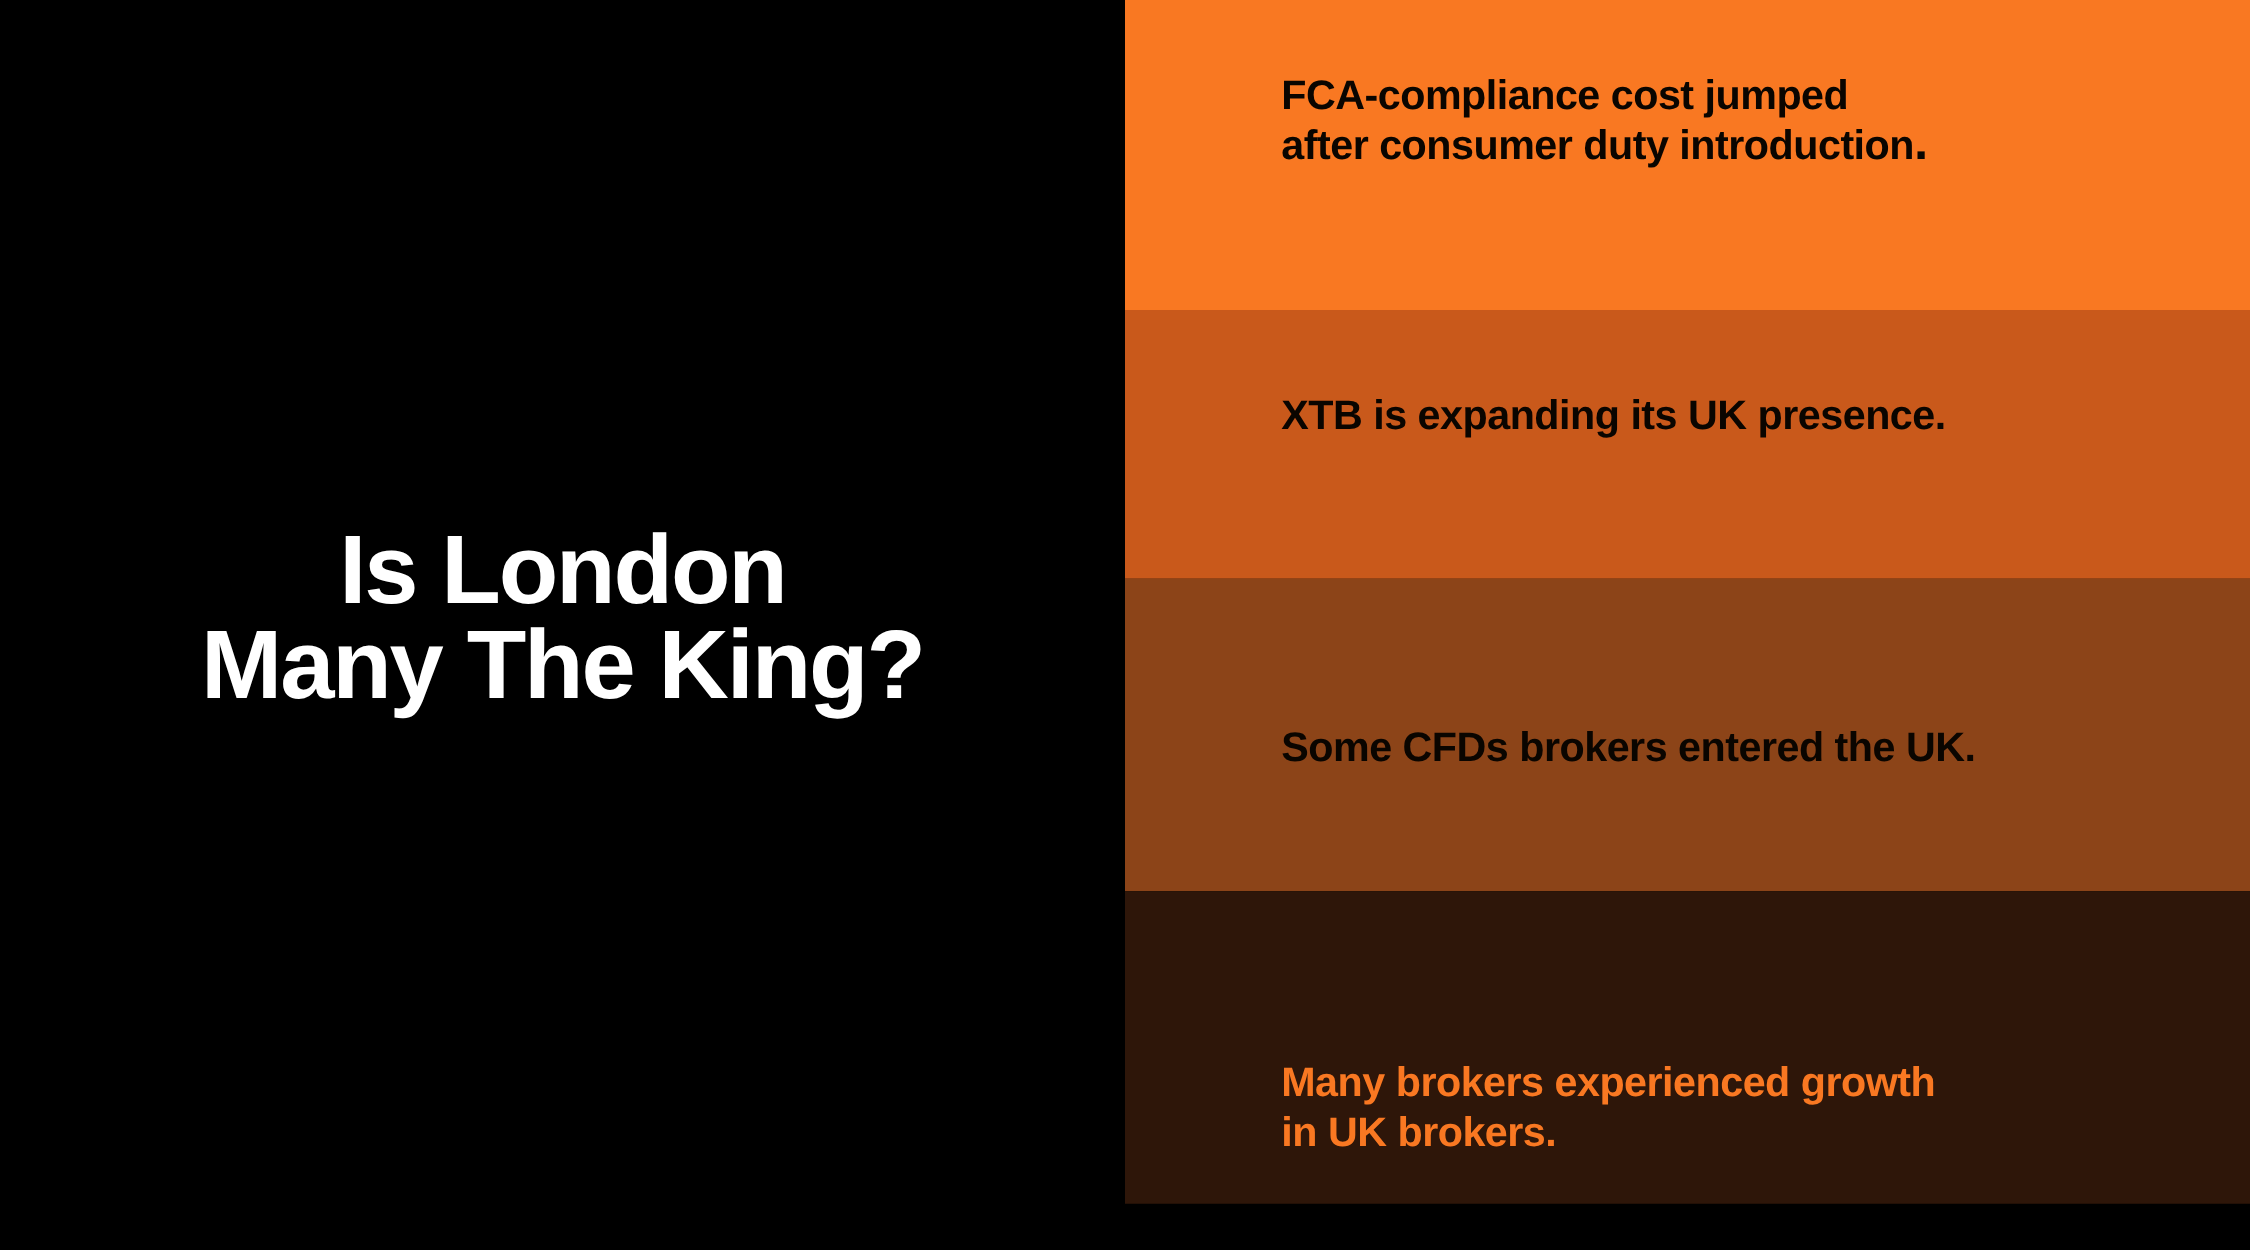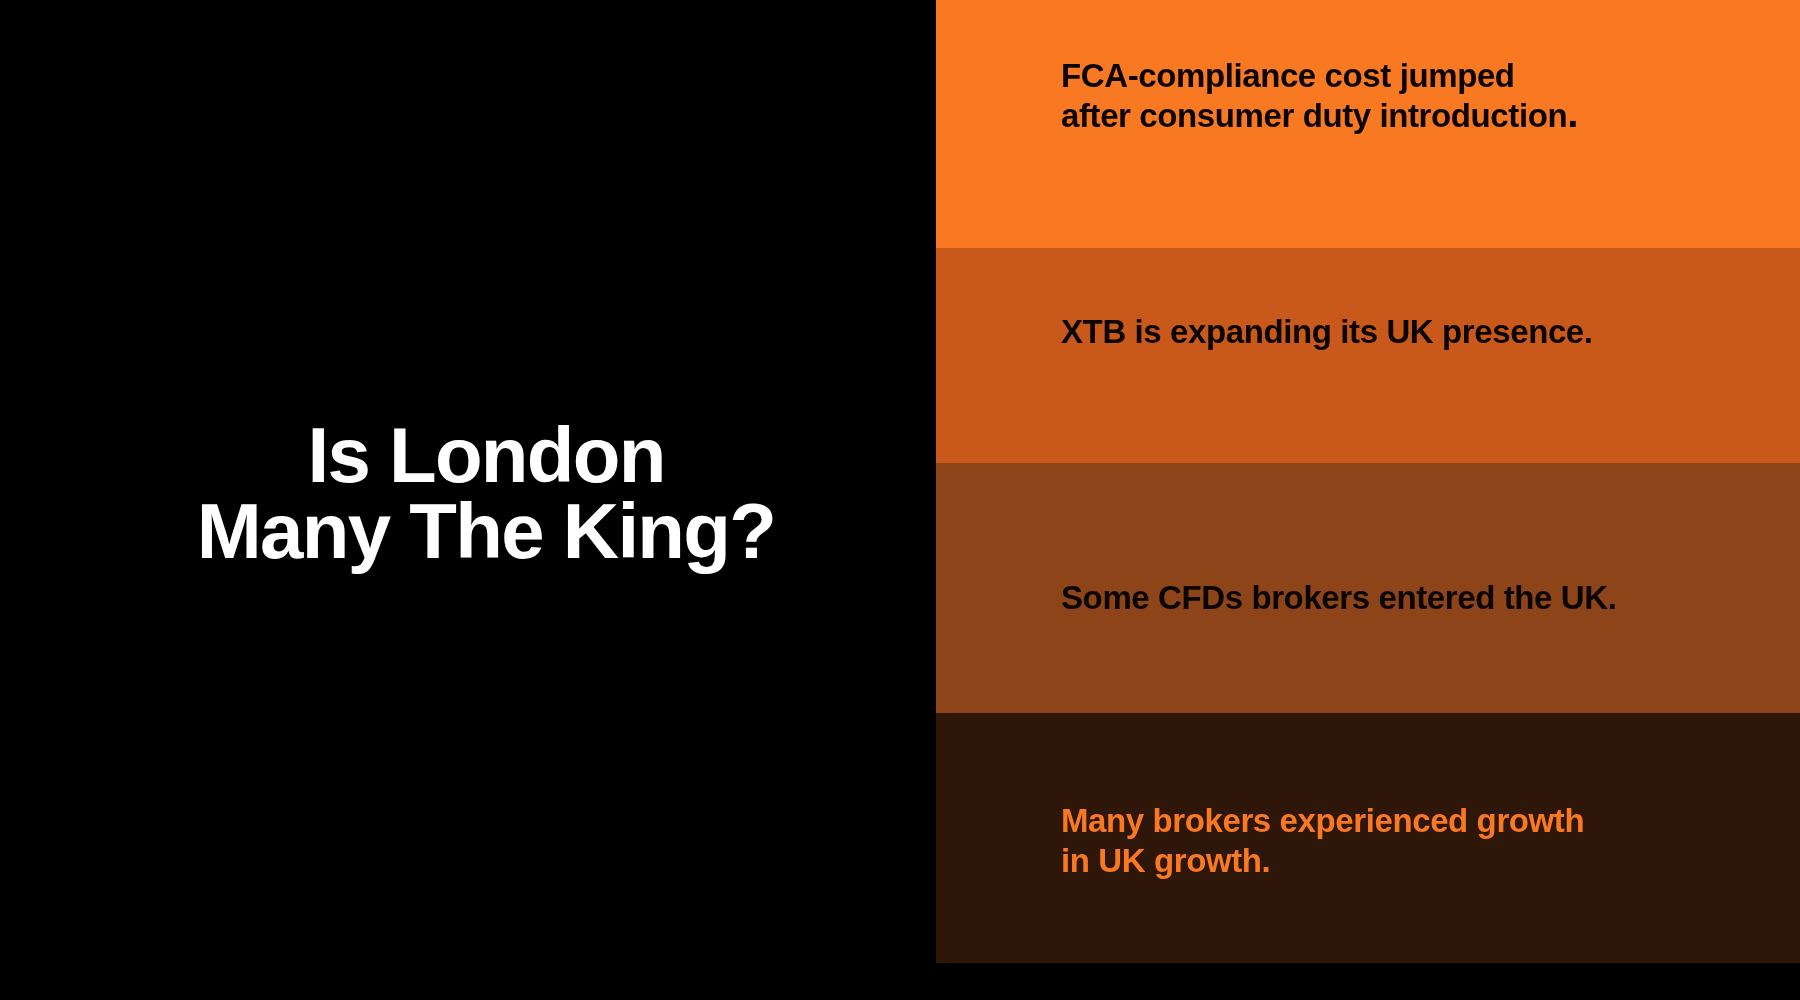--- a/index.html
+++ b/index.html
@@ -22,21 +22,20 @@
   
   .left-panel {
     width: 900px;
     height: 1000px;
     background: #000000;
     position: relative;
     flex: 0 0 900px;
     display: flex;
     align-items: center;
     justify-content: center;
-    margin-left: 36px;
   }
   .headline {
     color: #ffffff;
     font-size: 78px;
     line-height: 0.98;
     font-weight: 700;
     letter-spacing: -0.022em;
     text-align: center;
     margin: 0;
     padding: 0 0 14px 0;
@@ -99,17 +98,17 @@
 
     <div class="band band-2" style="background: rgb(201, 89, 27);">
       <p class="band-text" style="color: rgb(10, 5, 0);"><span>XTB is expanding its UK presence.</span></p>
     </div>
 
     <div class="band band-3" style="background: rgb(140, 68, 24);">
       <p class="band-text" style="color: rgb(10, 5, 0);"><span>Some CFDs brokers entered the UK.</span></p>
     </div>
 
     <div class="band band-4" style="background: rgb(46, 22, 9);">
-      <p class="band-text" style="color: rgb(249, 120, 34);"><span>Many brokers experienced growth</span><br><span>in UK growth.</span></p>
+      <p class="band-text" style="color: rgb(249, 120, 34); margin-top: 45px;"><span>Many brokers experienced growth</span><br><span>in UK brokers.</span></p>
     </div>
 
   </section>
 </div>
 
 </body></html>

